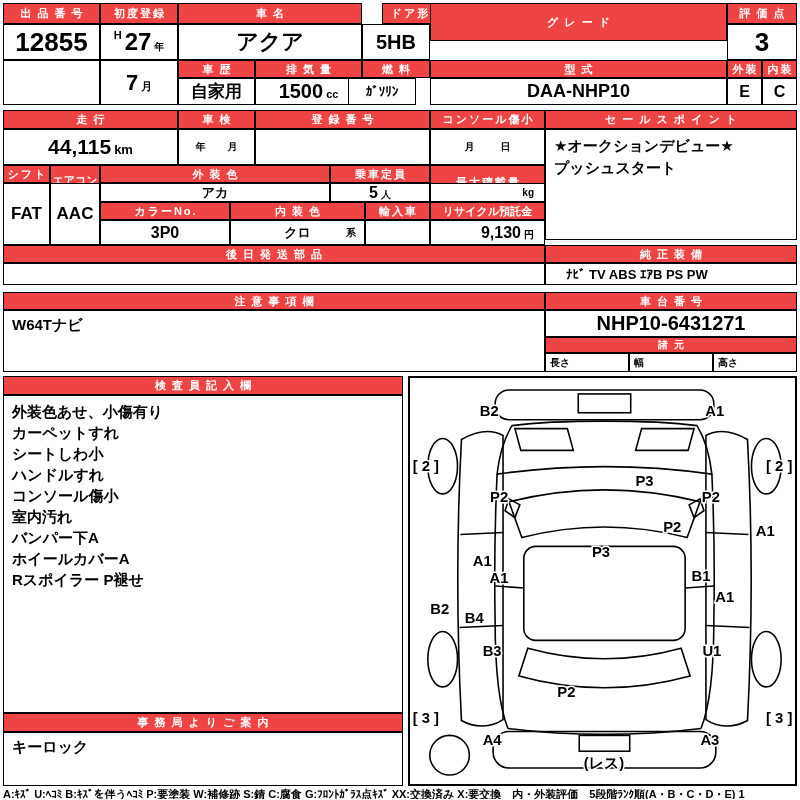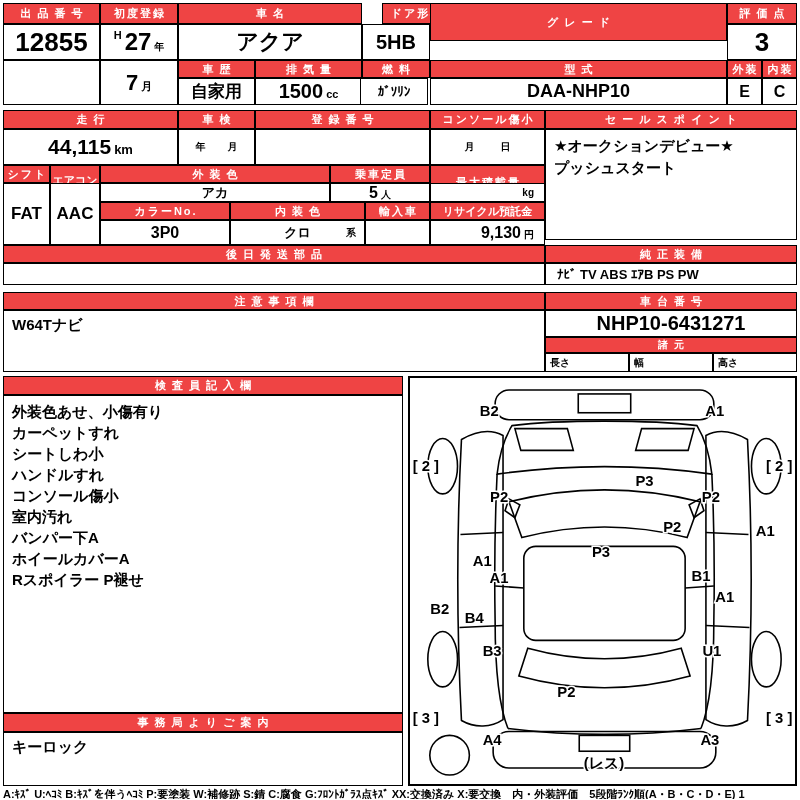--- a/index.html
+++ b/index.html
@@ -3,21 +3,21 @@
 <meta charset="utf-8">
 <style>
   html,body{margin:0;padding:0;background:#fff;}
   .sheet{position:relative;width:800px;height:800px;background:#fff;color:#000;
          font-family:"Liberation Sans","DejaVu Sans",sans-serif;overflow:hidden;}
   .cell{position:absolute;box-sizing:border-box;border:1px solid #000;background:#fff;
         display:flex;align-items:center;justify-content:center;font-weight:bold;overflow:hidden;white-space:nowrap;}
   .hdr{background:#ef4444;color:#fff;font-size:11px;letter-spacing:6px;padding-left:6px;}
   .lsT{letter-spacing:2px;padding-left:2px;}
   .ls0{letter-spacing:0;padding-left:0;}
-  .left{justify-content:flex-start;padding-left:11px;}
+  .left{justify-content:flex-start;padding-left:20px;}
   .right{justify-content:flex-end;padding-right:10px;}
   .topleft{justify-content:flex-start;align-items:flex-start;flex-direction:column;padding:5px 8px;}
   .line{display:inline-flex;align-items:baseline;gap:3px;}
   .sup{align-self:flex-start;margin-top:1px;}.f10{font-size:10px}.f11{font-size:11px}.f13{font-size:13px}
   .f15{font-size:15px}.f16{font-size:16px}.f17{font-size:17px}.f18{font-size:18px}
   .f20{font-size:20px}.f21{font-size:21px}.f22{font-size:22px}.f24{font-size:24px}.f26{font-size:26px}
   .note-line{font-size:15px;line-height:21px;}
   .sales-line{font-size:15px;line-height:22px;}
   .suffix-abs{position:absolute;right:8px;bottom:4px;font-size:10px;}
   .legend{position:absolute;left:3px;top:787px;width:794px;height:12px;font-size:11px;
@@ -70,21 +70,21 @@
 
   <div class="cell hdr" style="left:255px;top:60px;width:107px;height:18px">排気量</div>
   <div class="cell" style="left:255px;top:78px;width:107px;height:27px">
     <span class="line">
       <span class="f20">1500</span>
       <span class="f11">cc</span>
     </span>
   </div>
 
   <div class="cell hdr" style="left:362px;top:60px;width:68px;height:18px">燃料</div>
-  <div class="cell f13" style="left:360px;top:78px;width:68px;height:27px">ｶﾞｿﾘﾝ</div>
+  <div class="cell f13" style="left:348px;top:78px;width:68px;height:27px">ｶﾞｿﾘﾝ</div>
 
   <div class="cell hdr" style="left:430px;top:60px;width:297px;height:18px">型式</div>
   <div class="cell f18" style="left:430px;top:78px;width:297px;height:27px">DAA-NHP10</div>
 
   <div class="cell hdr lsT" style="left:727px;top:60px;width:35px;height:18px">外装</div>
   <div class="cell hdr lsT" style="left:762px;top:60px;width:35px;height:18px">内装</div>
   <div class="cell f16" style="left:727px;top:78px;width:35px;height:27px">E</div>
   <div class="cell f16" style="left:762px;top:78px;width:35px;height:27px">C</div>
 
   <div class="cell hdr" style="left:3px;top:110px;width:175px;height:19px">走行</div>

